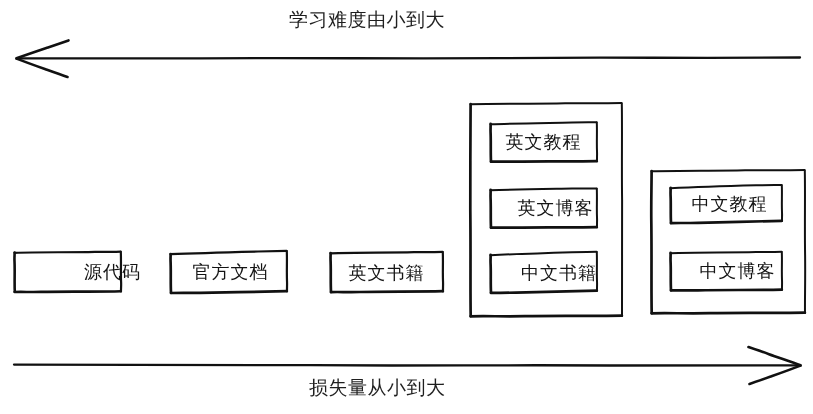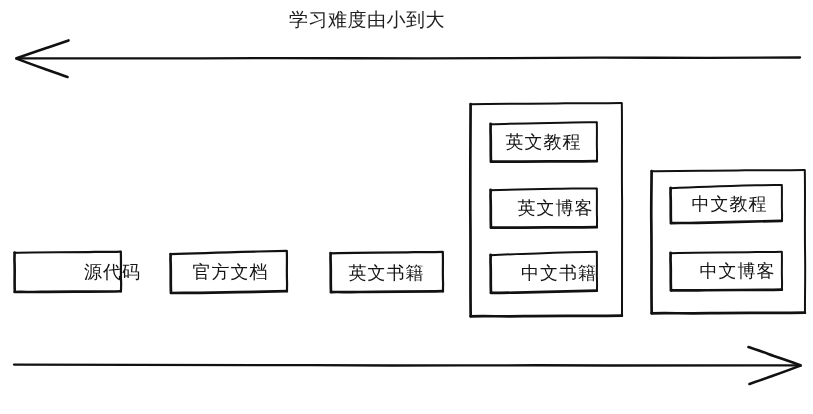--- a/index.html
+++ b/index.html
@@ -148,20 +148,21 @@
       <path class="sketch-stroke" stroke-width="2.0" d="M 670.5 253.2 C 696 252.4, 728 252.7, 756 252.1 C 768 251.8, 776 252.1, 781.6 251.8"></path>
       <path class="sketch-stroke" stroke-width="2.0" d="M 781.8 252.1 C 782.2 261, 781.6 271, 782.0 280 C 782.2 284, 781.9 286, 782.0 289.8"></path>
       <path class="sketch-stroke" stroke-width="2.7" d="M 781.8 289.6 C 755 290.3, 725 289.7, 698 290.3 C 686 290.6, 677 290.2, 671.0 290.4"></path>
       <path class="sketch-stroke" stroke-width="2.7" d="M 671.0 290.2 C 670.5 281, 671.0 271, 670.6 262 C 670.4 258, 670.7 256, 670.6 252.9"></path>
     </g>
 
   </svg>
 
   <div class="axis-label" id="top-axis-label">学习难度由小到大</div>
 
+  <div class="axis-label" id="bottom-axis-label">损失量从小到大</div>
 
   <div class="node-label" style="left:14px; top:262px; width:107px;padding-left:45px;">源代码</div>
 
   <div class="node-label" style="left:170px; top:262px; width:121px;">官方文档</div>
 
   <div class="node-label" style="left:330px; top:263px; width:113px;">英文书籍</div>
 
   <div class="node-label" style="left:490px; top:132px; width:107px;">英文教程</div>
 
   <div class="node-label" style="left:490px; top:198px; width:107px;padding-left:12px;">英文博客</div>

